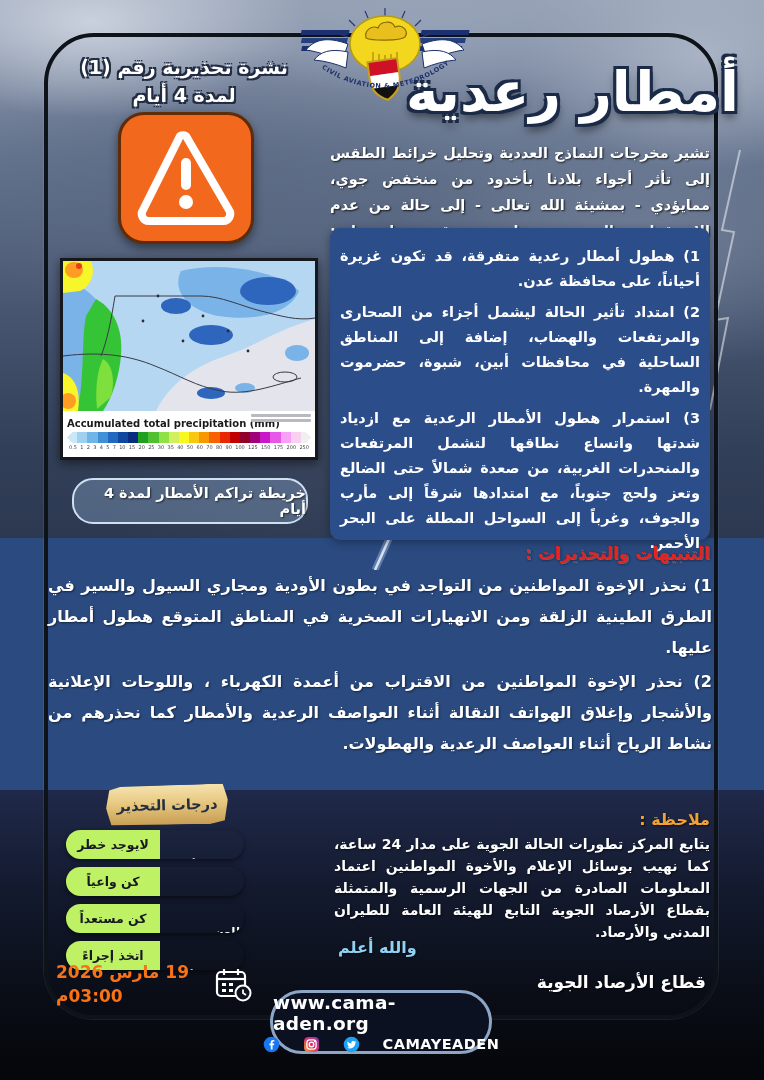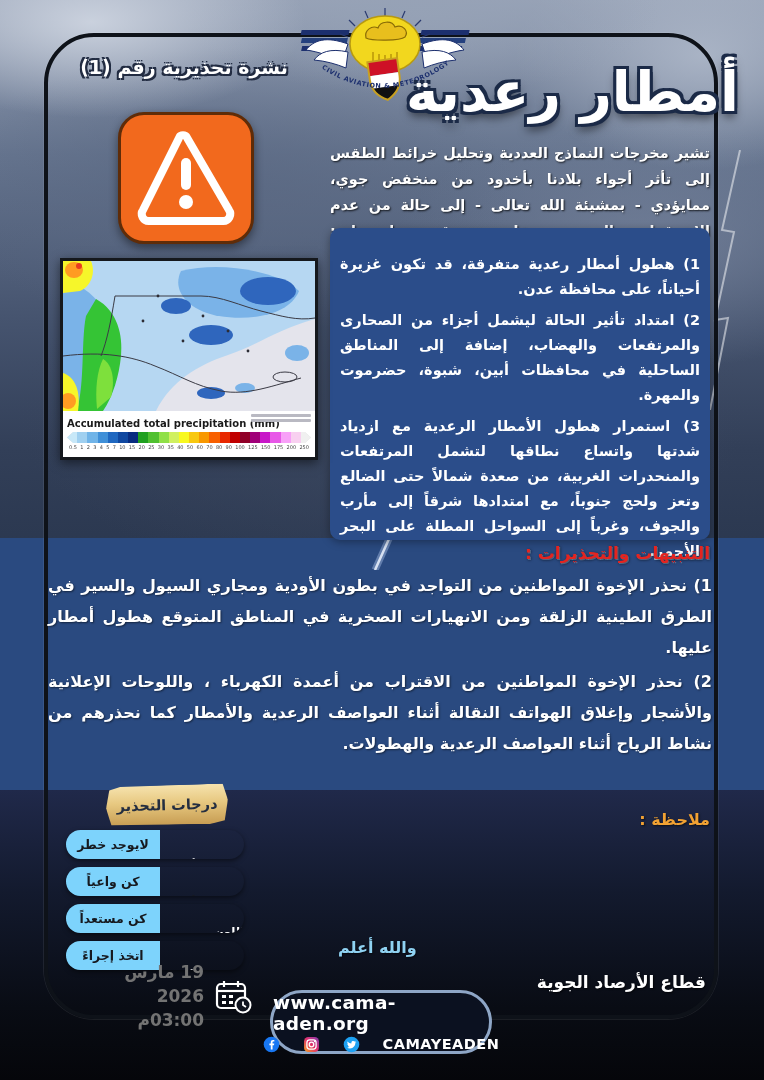--- a/index.html
+++ b/index.html
@@ -34,21 +34,21 @@
     color:#fff;font-size:19px;font-weight:bold;line-height:1.45;
     text-shadow:2px 2px 0 #222c42,-2px 2px 0 #222c42,2px -2px 0 #222c42,-2px -2px 0 #222c42;}
   .warn-box{position:absolute;left:118px;top:112px;width:130px;height:126px;background:#f2691d;
     border:3px solid #5f2c08;border-radius:26px;box-shadow:0 4px 10px rgba(0,0,0,.45);
     display:flex;align-items:center;justify-content:center;}
 
   
   .intro{position:absolute;left:330px;top:140px;width:380px;direction:rtl;text-align:justify;text-align-last:justify;
     color:#fff;font-size:14.5px;font-weight:bold;line-height:26px;text-shadow:1px 1px 2px rgba(0,0,0,.8);}
   .points-panel{position:absolute;left:330px;top:228px;width:380px;height:312px;background:#2b4d8a;
-    border-radius:10px;box-shadow:0 2px 8px rgba(0,0,0,.35);padding:20px 10px;box-sizing:border-box;}
+    border-radius:10px;box-shadow:0 2px 8px rgba(0,0,0,.35);padding:12px 10px;box-sizing:border-box;}
   .points-panel p{direction:rtl;text-align:justify;color:#fff;font-size:14.5px;font-weight:bold;
     line-height:25px;margin:4px 0 6px 0;}
 
   
   .map-card{position:absolute;left:60px;top:258px;width:258px;height:202px;background:#fff;
     border:3px solid #15181d;box-sizing:border-box;box-shadow:0 3px 10px rgba(0,0,0,.5);}
   .map-svg{display:block;width:100%;height:150px;}
   .legend{position:relative;width:100%;height:32px;background:#fff;padding:1px 4px;box-sizing:border-box;}
   .legend-title{font-size:10px;font-weight:bold;color:#1a1a1a;white-space:nowrap;}
   .legend-note{position:absolute;right:4px;top:3px;width:60px;}
@@ -75,37 +75,37 @@
   .ribbon{position:absolute;left:106px;top:785px;width:122px;height:40px;transform:rotate(-1.5deg);
     background:linear-gradient(180deg,#f6e3ae 0%,#e7c880 45%,#c79d53 100%);
     clip-path:polygon(3% 10%,12% 2%,96% 0,100% 40%,97% 92%,85% 100%,4% 97%,0 55%);
     display:flex;align-items:center;justify-content:center;direction:rtl;
     color:#242e40;font-size:14.5px;font-weight:bold;box-shadow:0 3px 6px rgba(0,0,0,.5);}
   .levels{position:absolute;left:66px;top:830px;width:178px;}
   .level-row{direction:rtl;display:flex;height:29px;border-radius:15px;overflow:hidden;margin-bottom:8px;
     box-shadow:0 2px 5px rgba(0,0,0,.5);}
   .level-name{width:84px;display:flex;align-items:center;justify-content:center;
     font-size:11.5px;font-weight:bold;margin-top:35px;}
-  .level-action{flex:1;background:#7dd3fc;display:flex;align-items:center;justify-content:center;
+  .level-action{flex:1;background:#bef264;display:flex;align-items:center;justify-content:center;
     color:#16191f;font-size:12.5px;font-weight:bold;}
 
   
   .note-heading{position:absolute;right:54px;top:810px;direction:rtl;color:#f2a233;font-size:16px;font-weight:bold;
     text-shadow:1px 1px 2px rgba(0,0,0,.6);}
   .note-body{position:absolute;left:334px;top:833px;width:376px;direction:rtl;text-align:justify;
     color:#fff;font-size:14px;font-weight:bold;line-height:22px;text-shadow:1px 1px 2px rgba(0,0,0,.6);}
   .note-closing{position:absolute;left:338px;top:938px;direction:rtl;color:#8fd2f2;font-size:16px;font-weight:bold;
     text-shadow:1px 1px 2px rgba(0,0,0,.6);}
 
   
   .sector{position:absolute;right:58px;top:972px;direction:rtl;color:#fff;font-size:17px;font-weight:bold;
     text-shadow:1px 1px 2px rgba(0,0,0,.7);}
   .date-block{position:absolute;left:56px;top:960px;width:196px;direction:rtl;display:flex;
     align-items:center;gap:10px;}
-  .date-lines{flex:1;text-align:right;color:#737373;font-size:17px;font-weight:bold;line-height:24px;margin-left:36px;}
+  .date-lines{flex:1;text-align:left;color:#f97316;font-size:17px;font-weight:bold;line-height:24px;}
   .site-pill{position:absolute;left:270px;top:990px;width:222px;height:64px;background:#0b1120;
     border:3px solid #8ea6c6;border-radius:34px;box-sizing:border-box;z-index:5;
     display:flex;flex-direction:column;align-items:center;justify-content:center;gap:2px;}
   .site-url{color:#fff;font-size:18.5px;font-weight:bold;letter-spacing:.3px;}
   .site-social{display:flex;align-items:center;gap:23px;}
   .site-handle{color:#fff;font-size:14.5px;font-weight:bold;letter-spacing:.5px;}
   .soc{width:17px;height:17px;display:block;}
 </style>
 </head>
 <body>
@@ -177,20 +177,21 @@
 
     <path id="ringArc" d="M22,66 Q89,112 156,62" fill="none"></path>
     <text font-size="6.5" fill="#1c2f6e" font-weight="bold" letter-spacing="0.6">
       <textPath href="#ringArc" startOffset="4">CIVIL AVIATION &amp; METEOROLOGY AUTHORITY</textPath>
     </text>
   </svg>
 
   <div class="title">أمطار رعدية</div>
   <div class="bulletin">
     <div>نشرة تحذيرية رقم (1)</div>
+    <div>لمدة 4 أيام</div>
   </div>
 
   <div class="warn-box">
     <svg width="104" height="100" viewBox="0 0 104 100">
       <path d="M52,8 L95,82 A7,7 0 0 1 89,93 H15 A7,7 0 0 1 9,82 L46,8 A7,7 0 0 1 52,8 Z" fill="#f2691d" stroke="#ffffff" stroke-width="8" stroke-linejoin="round"></path>
       <rect x="47" y="30" width="10" height="32" rx="5" fill="#ffffff"></rect>
       <circle cx="52" cy="74" r="7" fill="#ffffff"></circle>
     </svg>
   </div>
 
@@ -290,20 +291,21 @@
           <span>90</span>
           <span>100</span>
           <span>125</span>
           <span>150</span>
           <span>175</span>
           <span>200</span>
           <span>250</span>
         </div>
     </div>
   </div>
+  <div class="map-caption">خريطة تراكم الأمطار لمدة 4 أيام</div>
 
   <div class="alerts-heading">التنبيهات والتحذيرات :</div>
   <div class="alert-item alert-1">1) نحذر الإخوة المواطنين من التواجد في بطون الأودية ومجاري السيول والسير في الطرق الطينية الزلقة ومن الانهيارات الصخرية في المناطق المتوقع هطول أمطار عليها.</div>
   <div class="alert-item alert-2">2) نحذر الإخوة المواطنين من الاقتراب من أعمدة الكهرباء ، واللوحات الإعلانية والأشجار وإغلاق الهواتف النقالة أثناء العواصف الرعدية والأمطار كما نحذرهم من نشاط الرياح أثناء العواصف الرعدية والهطولات.</div>
 
   <div class="ribbon">درجات التحذير</div>
   <div class="levels">
     <div class="level-row">
       <div class="level-name" style="background: rgb(59, 166, 54); color: rgb(255, 255, 255);">اللون الأخضر</div>
       <div class="level-action">لايوجد خطر</div>
@@ -316,20 +318,21 @@
       <div class="level-name" style="background: rgb(240, 112, 31); color: rgb(255, 255, 255);">اللون البرتقالي</div>
       <div class="level-action">كن مستعداً</div>
     </div>
     <div class="level-row">
       <div class="level-name" style="background: rgb(234, 56, 50); color: rgb(255, 255, 255);">اللون الأحمر</div>
       <div class="level-action">اتخذ إجراءً</div>
     </div>
   </div>
 
   <div class="note-heading">ملاحظة :</div>
+  <div class="note-body">يتابع المركز تطورات الحالة الجوية على مدار 24 ساعة، كما نهيب بوسائل الإعلام والأخوة المواطنين اعتماد المعلومات الصادرة من الجهات الرسمية والمتمثلة بقطاع الأرصاد الجوية التابع للهيئة العامة للطيران المدني والأرصاد.</div>
   <div class="note-closing">والله أعلم</div>
 
   <div class="sector">قطاع الأرصاد الجوية</div>
 
   <div class="date-block">
     <svg class="cal" width="38" height="36" viewBox="0 0 38 36">
       <rect x="3" y="6" width="28" height="24" rx="4" fill="none" stroke="#fff" stroke-width="2.2"></rect>
       <line x1="3" y1="13" x2="31" y2="13" stroke="#fff" stroke-width="2.2"></line>
       <line x1="10" y1="3" x2="10" y2="9" stroke="#fff" stroke-width="2.2"></line>
       <line x1="24" y1="3" x2="24" y2="9" stroke="#fff" stroke-width="2.2"></line>

